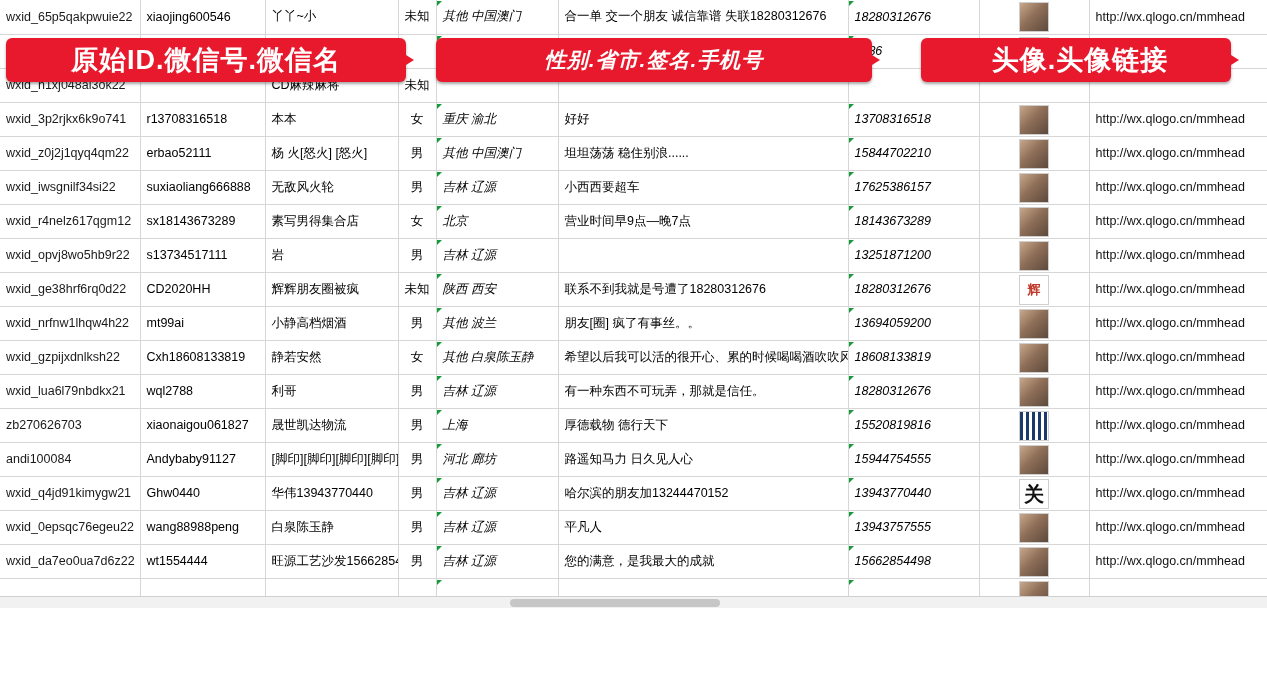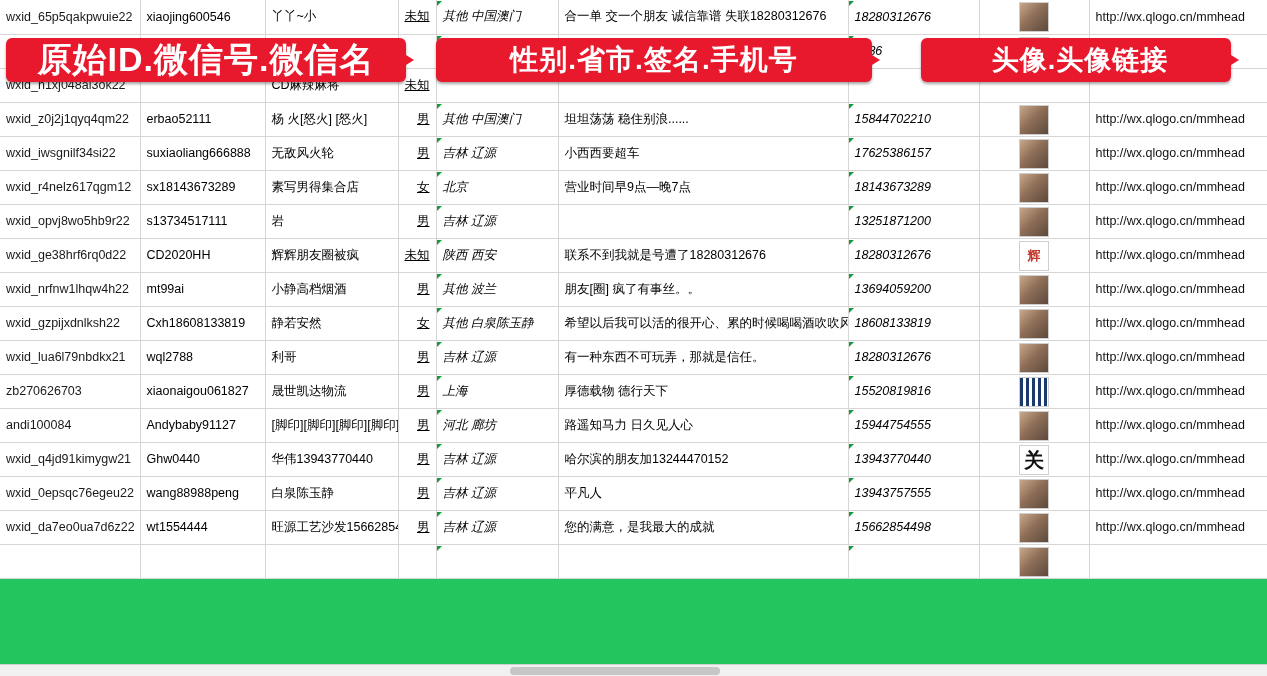--- a/index.html
+++ b/index.html
@@ -6,22 +6,22 @@
   html, body {
     margin: 0; padding: 0;
     width: 1267px; height: 676px;
     overflow: hidden;
     background: #ffffff;
     font-family: "Liberation Sans", "DejaVu Sans", sans-serif;
   }
   #sheet {
     position: relative;
     width: 1267px;
-    height: 676px;
-    background: #22c55e;
+    height: 608px;
+    background: #a21caf;
     overflow: hidden;
   }
   table.grid {
     border-collapse: collapse;
     table-layout: fixed;
     width: 1267px;
     font-size: 12.5px;
     color: #000000;
   }
   table.grid td {
@@ -39,21 +39,21 @@
   col.c-wxno    { width: 125px; }
   col.c-name    { width: 133px; }
   col.c-sex     { width: 38px;  }
   col.c-region  { width: 122px; }
   col.c-sign    { width: 290px; }
   col.c-phone   { width: 131px; }
   col.c-avatar  { width: 110px; }
   col.c-link    { width: 178px; }
 
   td.cell-id     { color:#1a1a1a; }
-  td.cell-sex    { text-align: right; text-decoration: underline; }
+  td.cell-sex    { text-align: center; }
   td.cell-phone  { text-align: left; }
   td.cell-link   { color:#111; overflow:hidden; }
 
   
   td.cell-avatar { padding: 0; text-align: center; }
   .avatar {
     display: inline-block;
     width: 30px; height: 30px;
     margin: 1px 0 0 0;
     border: 1px solid #cfcfcf;
@@ -84,26 +84,27 @@
     color: #ffffff;
     font-weight: bold;
     letter-spacing: 1px;
     border-radius: 6px;
     box-shadow: 0 2px 3px rgba(0,0,0,.35);
     white-space: nowrap;
   }
   #banner-1 {
     left: 6px; top: 38px;
     width: 400px; height: 44px;
-    font-size: 34px;
+    font-size: 27px;
   }
   #banner-2 {
     left: 436px; top: 38px;
     width: 436px; height: 44px;
-    font-size: 28px;
+    font-size: 21px;
+    font-style: italic;
   }
   #banner-3 {
     left: 921px; top: 38px;
     width: 310px; height: 44px;
     font-size: 27px;
     padding-left: 8px;
   }
   .banner-tail {
     position: absolute;
     width: 0; height: 0;
@@ -176,20 +177,31 @@
           <td class="cell-wx"></td>
           <td class="cell-name sep-right">CD麻辣麻将</td>
           <td class="cell-sex">未知</td>
           <td class="cell-region errtri"></td>
           <td class="cell-sign"></td>
           <td class="cell-phone errtri"></td>
           <td class="cell-avatar"></td>
           <td class="cell-link"></td>
         </tr>
         <tr>
+          <td class="cell-id">wxid_3p2rjkx6k9o741</td>
+          <td class="cell-wx">r13708316518</td>
+          <td class="cell-name sep-right">本本</td>
+          <td class="cell-sex">女</td>
+          <td class="cell-region errtri">重庆 渝北</td>
+          <td class="cell-sign">好好</td>
+          <td class="cell-phone errtri">13708316518</td>
+          <td class="cell-avatar"><span class="avatar" style="background:linear-gradient(135deg,#c8a88a 0%,#8f6f58 45%,#5d4a3c 100%);"></span></td>
+          <td class="cell-link">http://wx.qlogo.cn/mmhead</td>
+        </tr>
+        <tr>
           <td class="cell-id">wxid_z0j2j1qyq4qm22</td>
           <td class="cell-wx">erbao52111</td>
           <td class="cell-name sep-right">杨 火[怒火] [怒火]</td>
           <td class="cell-sex">男</td>
           <td class="cell-region errtri">其他 中国澳门</td>
           <td class="cell-sign">坦坦荡荡 稳住别浪......</td>
           <td class="cell-phone errtri">15844702210</td>
           <td class="cell-avatar"><span class="avatar" style="background:linear-gradient(135deg,#c8a88a 0%,#8f6f58 45%,#5d4a3c 100%);"></span></td>
           <td class="cell-link">http://wx.qlogo.cn/mmhead</td>
         </tr>

